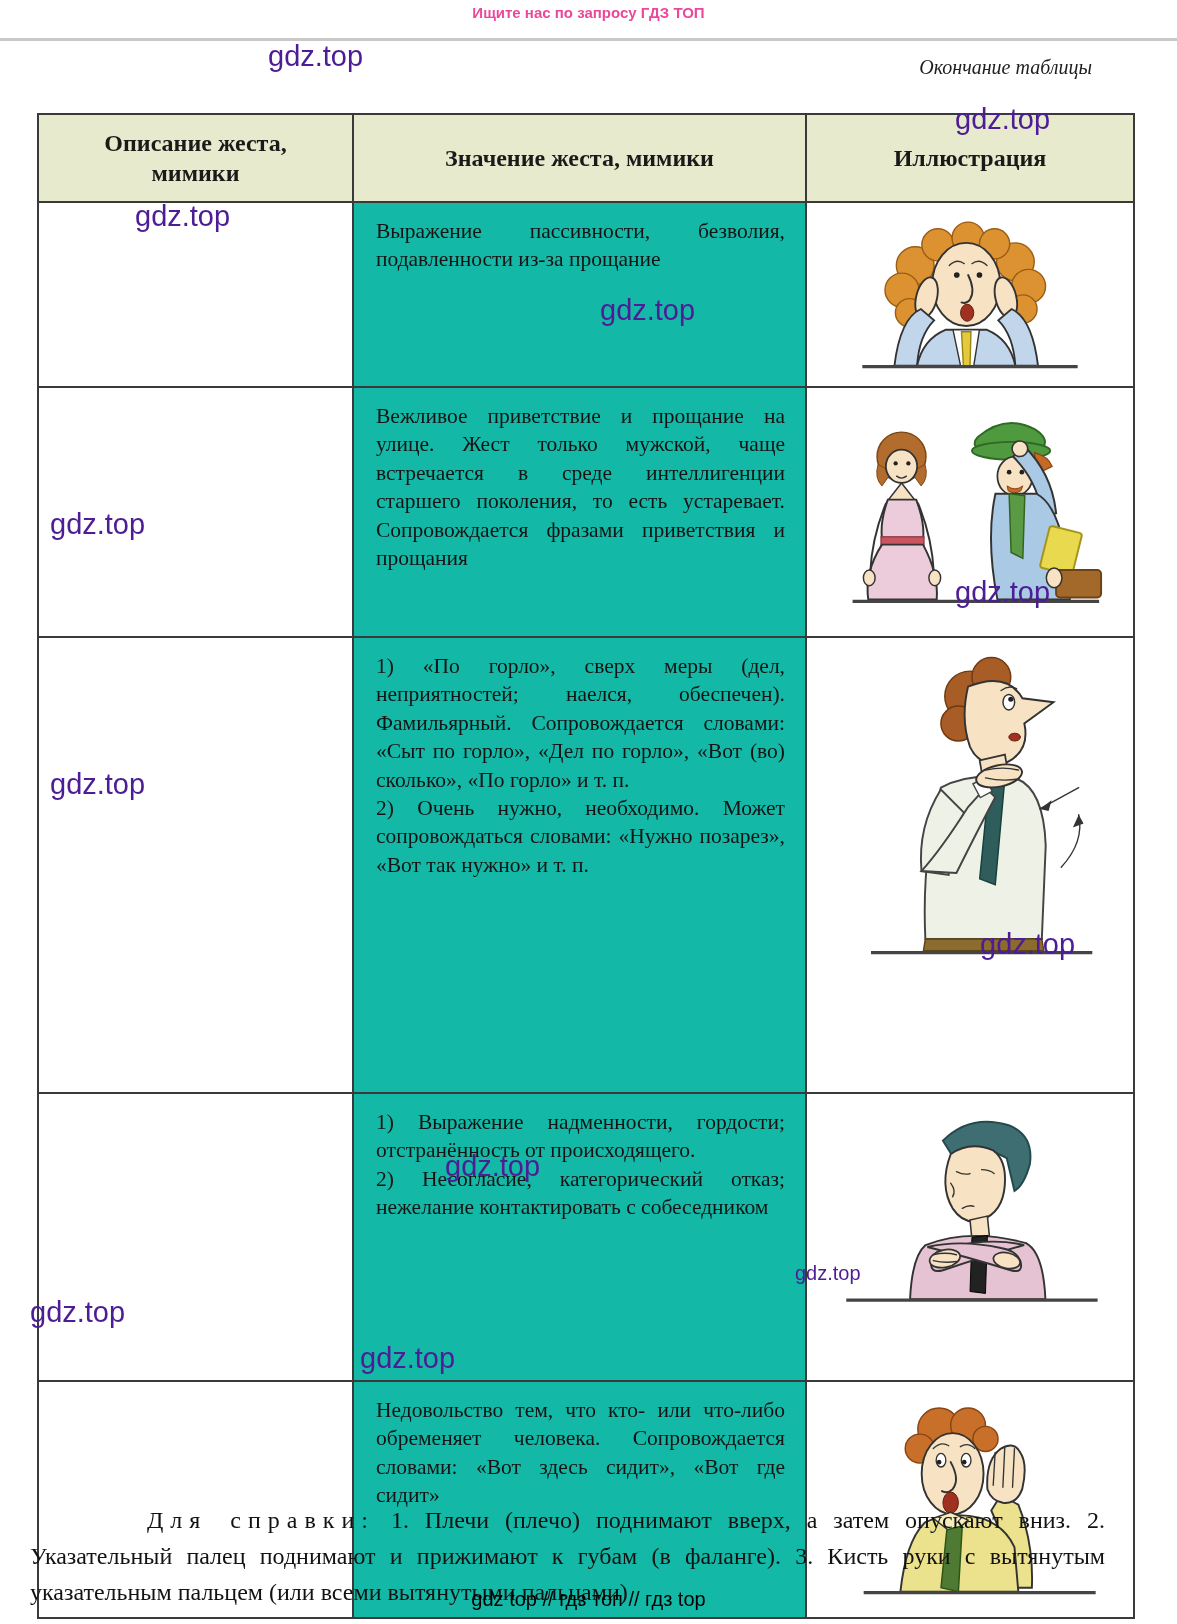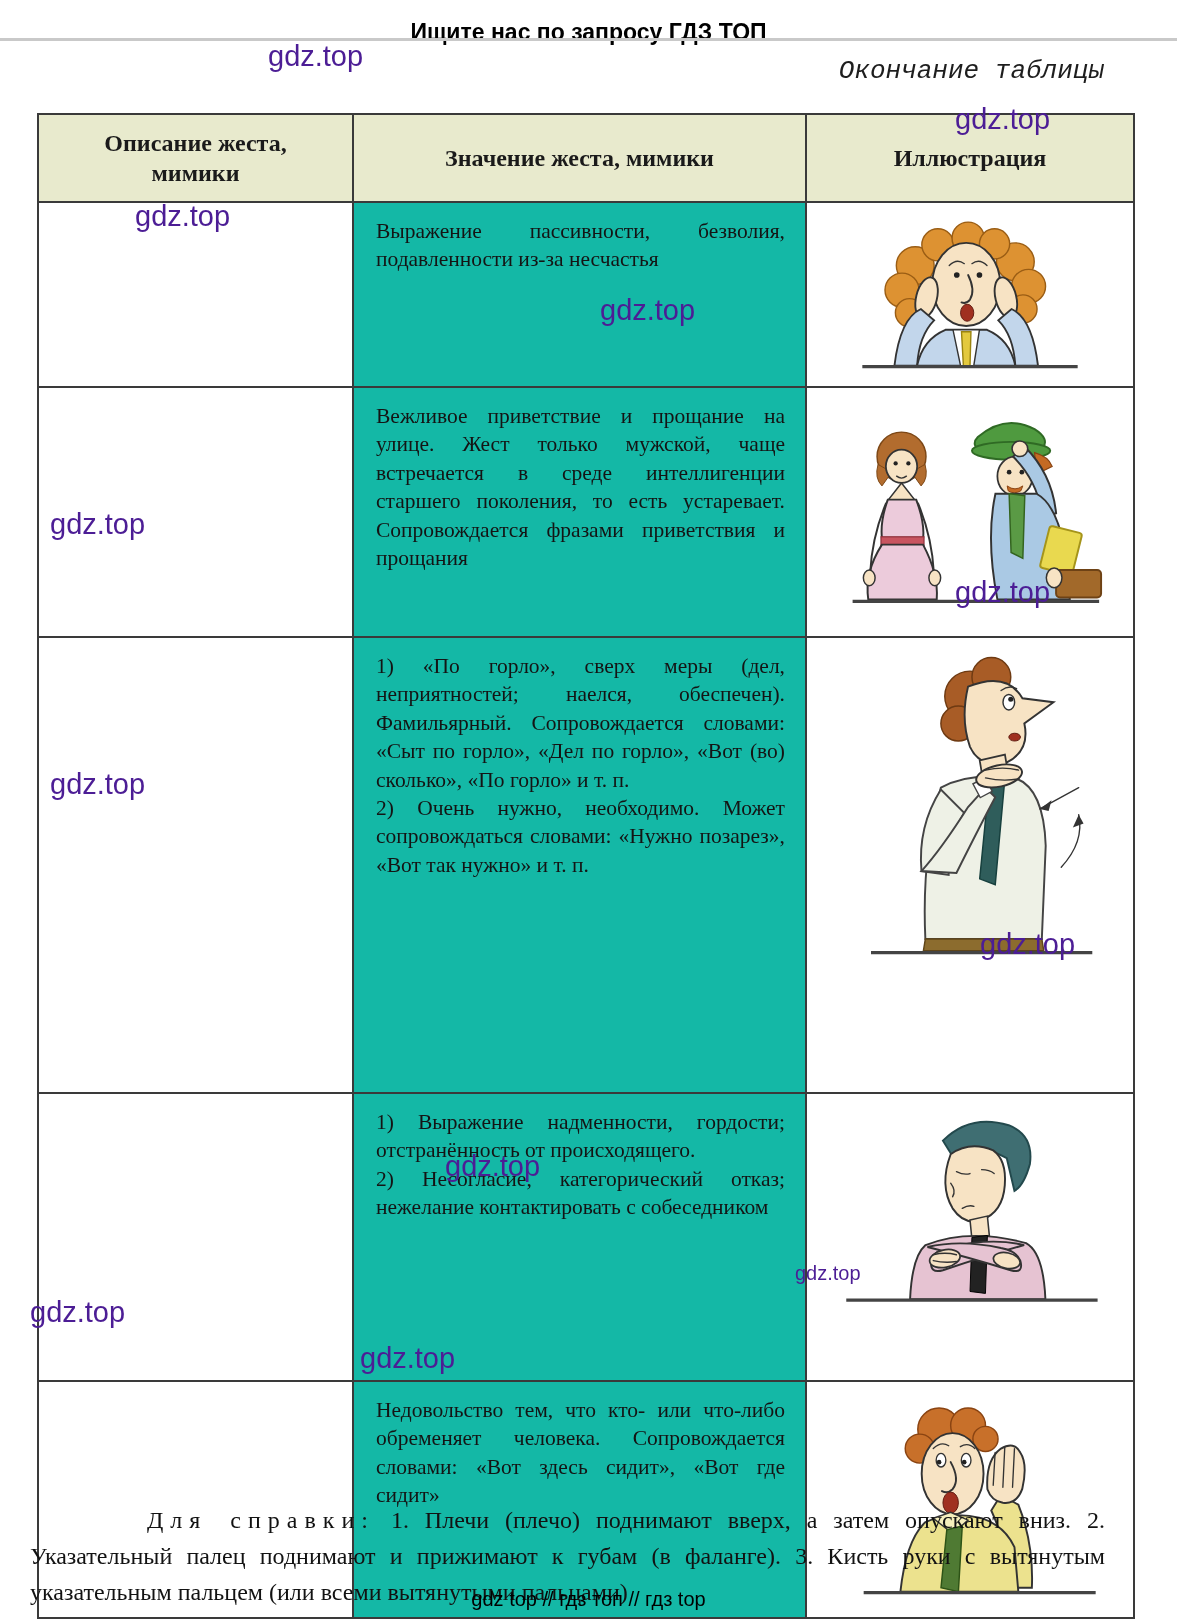--- a/index.html
+++ b/index.html
@@ -6,34 +6,34 @@
   .page{
     position:relative;
     width:1177px;height:1624px;
     background:#ffffff;
     font-family:"Liberation Serif","DejaVu Serif",serif;
     color:#1a1a1a;
     overflow:hidden;
   }
   
   .banner{
-    position:absolute;top:19px;left:0;width:100%;
+    position:absolute;top:4px;left:0;width:100%;
     text-align:center;
     font-family:"Liberation Sans","DejaVu Sans",sans-serif;
-    font-size:23px;font-weight:bold;color:#000000;
+    font-size:15px;font-weight:bold;color:#ec4899;
   }
   .topline{
     position:absolute;top:38px;left:0;width:100%;height:3px;
     background:#c9c9c9;
   }
   
   .caption{
-    position:absolute;top:56px;right:73px;
-    font-style:italic;font-size:26px;color:#1e1e1e;
-    font-family:Liberation Mono, monospace;
+    position:absolute;top:56px;right:85px;
+    font-style:italic;font-size:20px;color:#1e1e1e;
+    font-family:Liberation Serif, serif;
   }
   
   .wm{
     position:absolute;
     font-family:"Liberation Sans","DejaVu Sans",sans-serif;
     font-size:29px;color:#4c1d95;white-space:nowrap;z-index:5;
   }
   .wm-1{left:268px;top:40px;}
   .wm-2{left:955px;top:103px;}
   .wm-3{left:135px;top:200px;}
@@ -123,21 +123,21 @@
     <thead>
       <tr>
         <th>Описание жеста, мимики</th>
         <th>Значение жеста, мимики</th>
         <th>Иллюстрация</th>
       </tr>
     </thead>
     <tbody>
       <tr class="r1">
         <td class="desc"></td>
-        <td class="meaning">Выражение пассивности, безволия, подавленности из-за несчастья</td>
+        <td class="meaning">Выражение пассивности, безволия, подавленности из-за прощание</td>
         <td class="illus">
           <svg width="290" height="170" viewBox="0 0 300 180">
 
             <g fill="#dd9232" stroke="#9a5d14" stroke-width="1.5">
               <circle cx="92" cy="62" r="20"></circle>
                 <circle cx="78" cy="88" r="18"></circle>
                 <circle cx="86" cy="112" r="15"></circle>
               <circle cx="198" cy="58" r="20"></circle>
                 <circle cx="212" cy="84" r="18"></circle>
                 <circle cx="206" cy="108" r="15"></circle>

